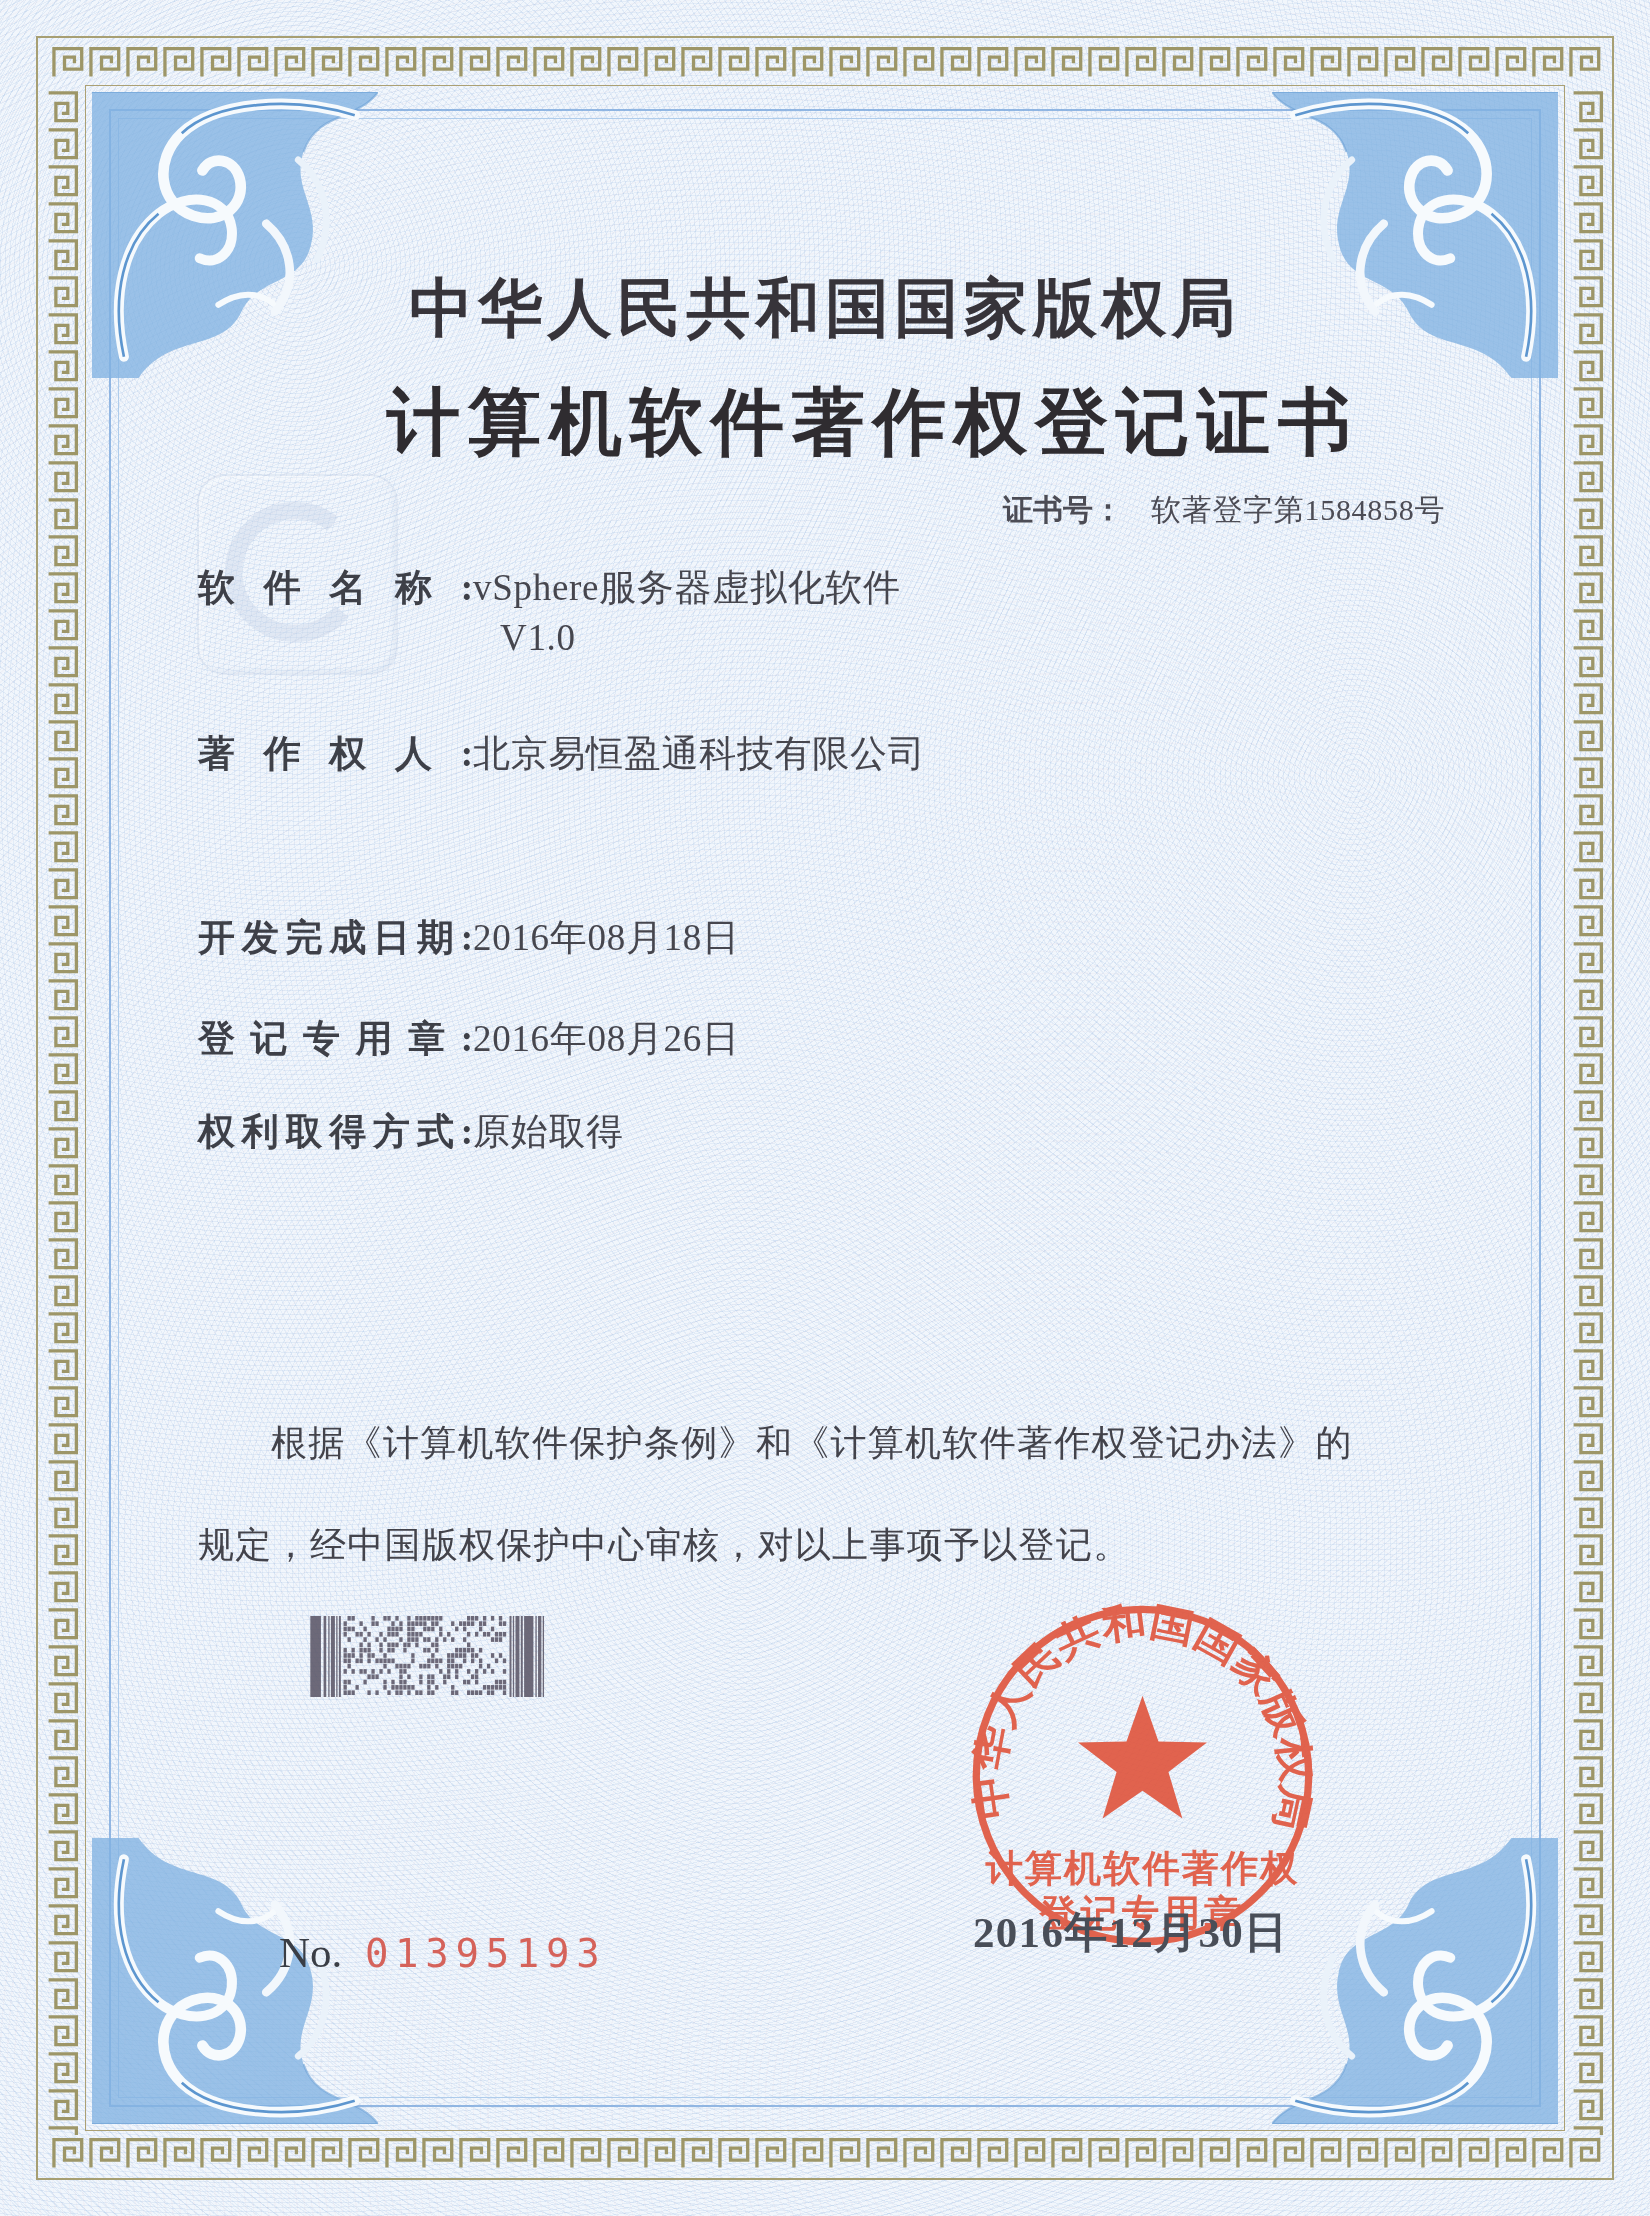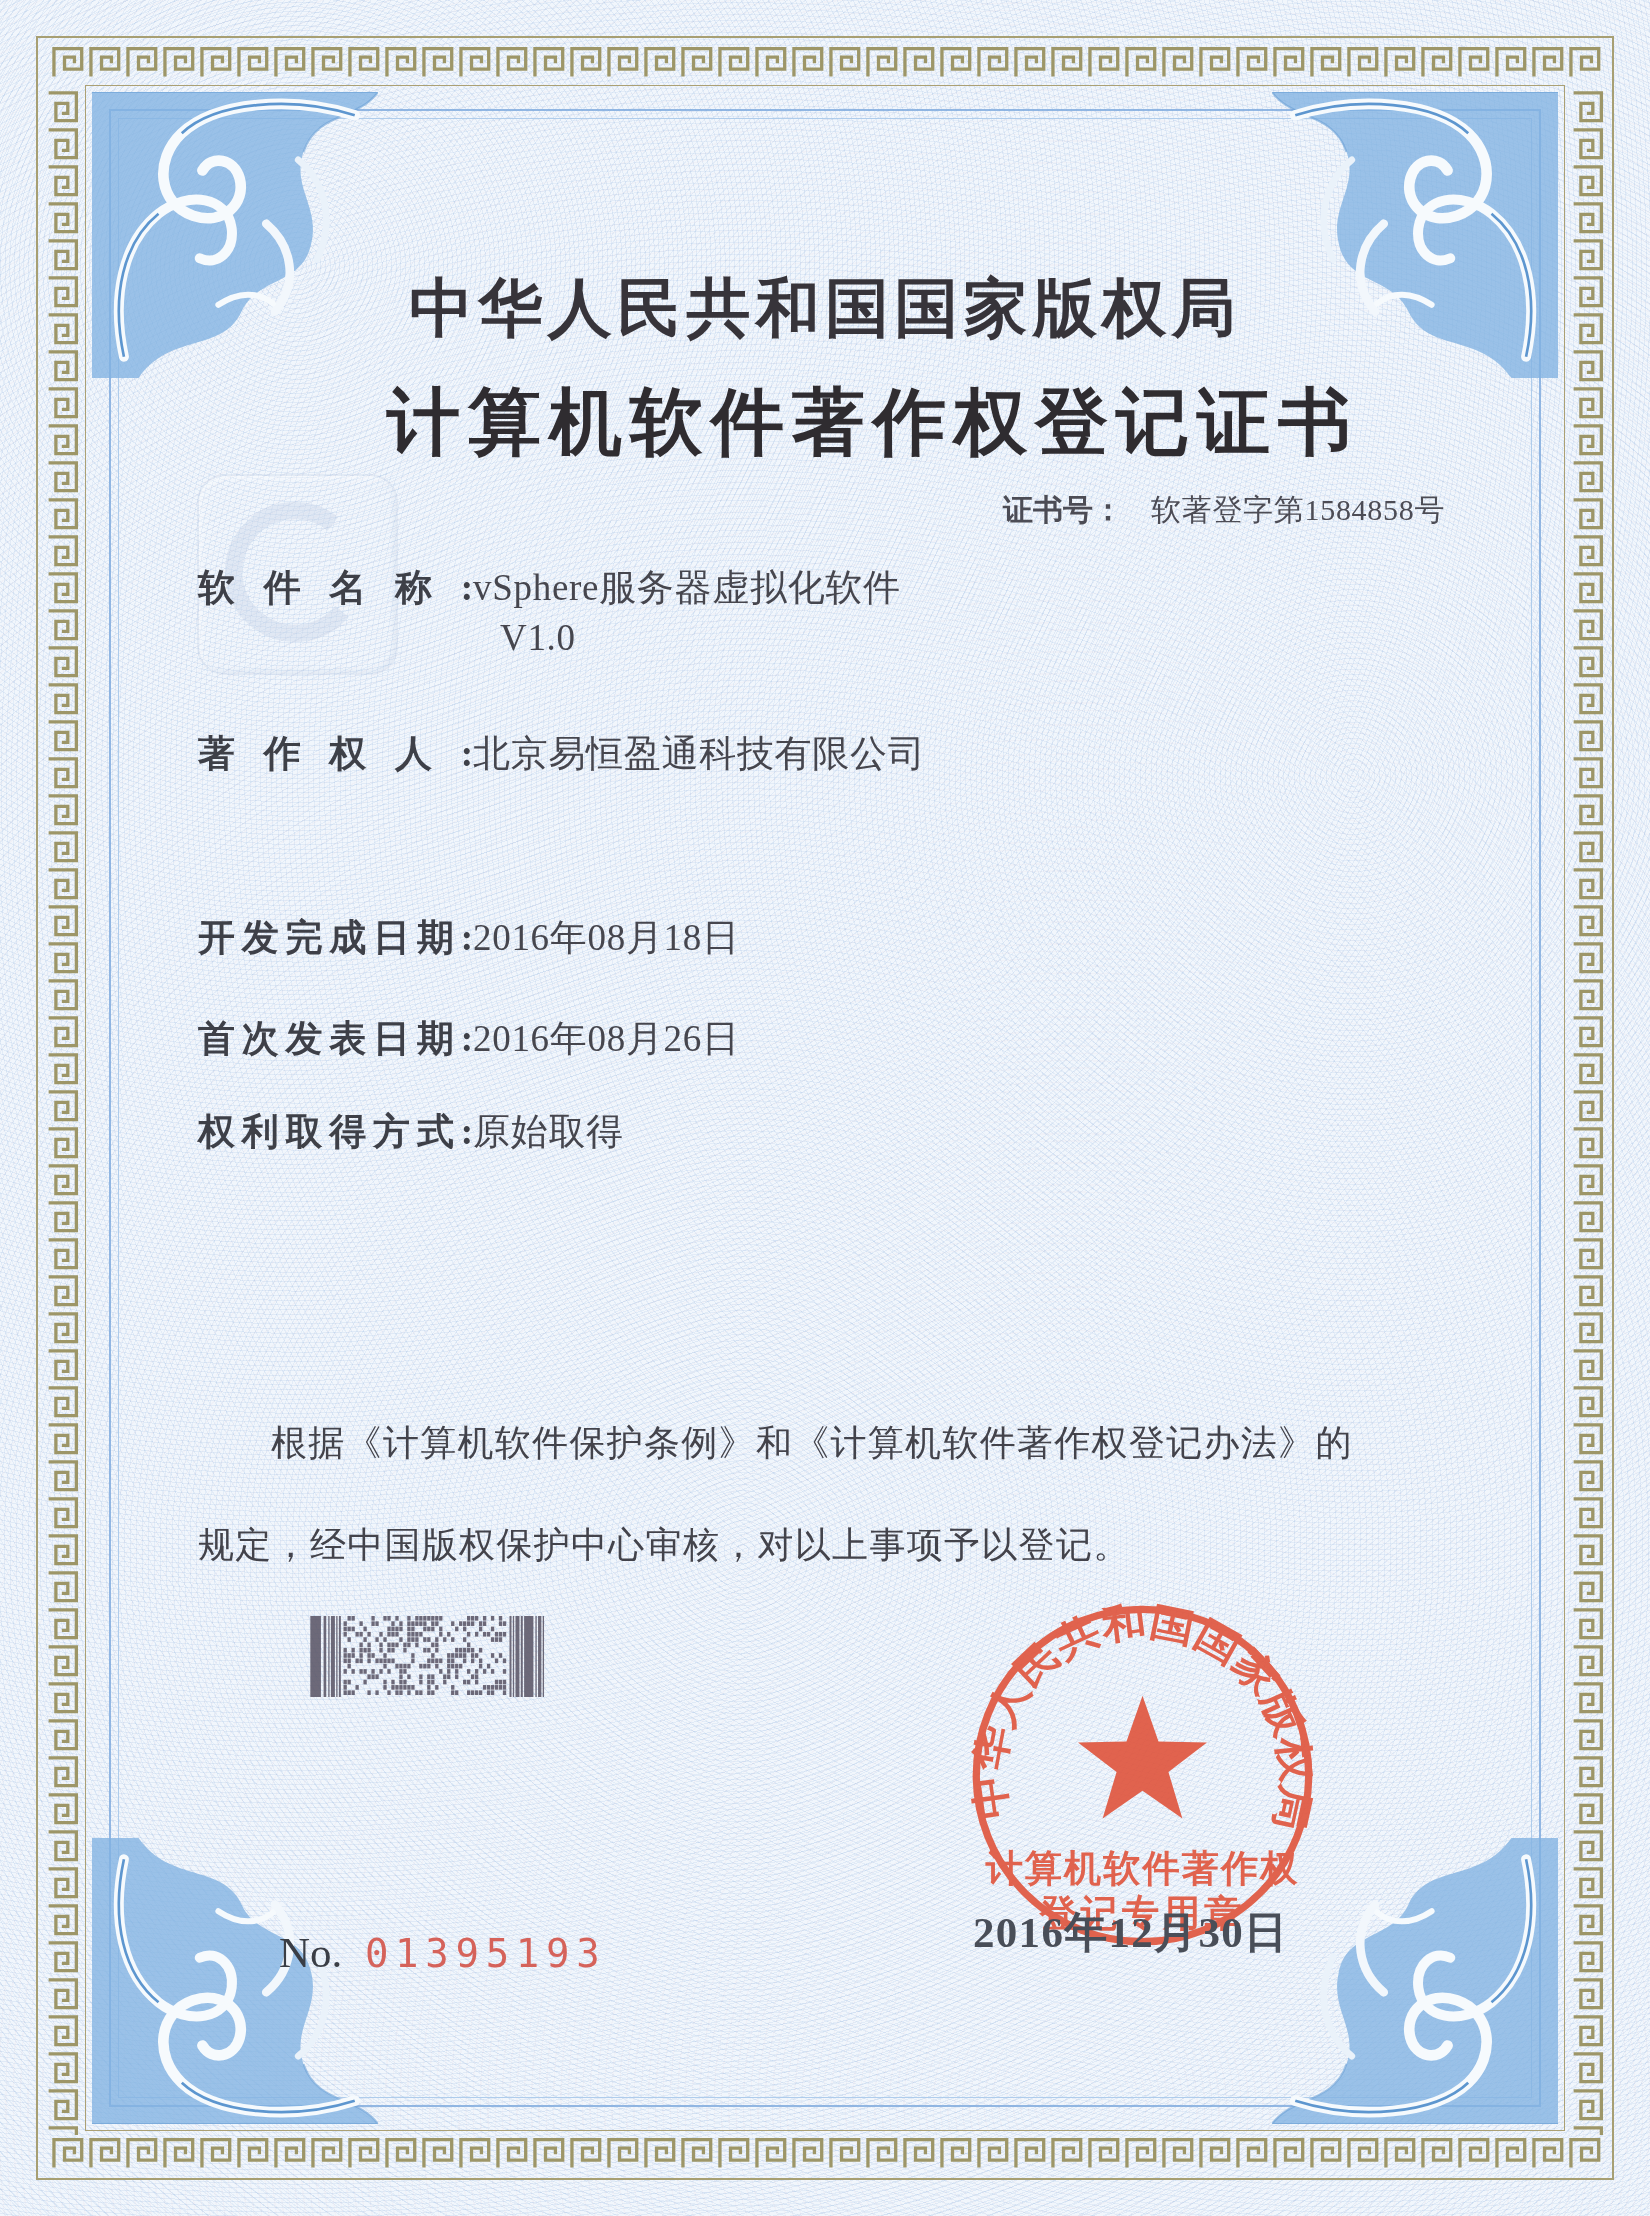--- a/index.html
+++ b/index.html
@@ -336,21 +336,21 @@
   </div>
   <div class="row" style="top:729px">
     <span class="row-label">著作权人:</span>
     <span class="row-value">北京易恒盈通科技有限公司</span>
   </div>
   <div class="row" style="top:913px">
     <span class="row-label">开发完成日期:</span>
     <span class="row-value">2016年08月18日</span>
   </div>
   <div class="row" style="top:1014px">
-    <span class="row-label">首次发表日期:</span>
+    <span class="row-label">登记专用章:</span>
     <span class="row-value">2016年08月26日</span>
   </div>
   <div class="row" style="top:1107px">
     <span class="row-label">权利取得方式:</span>
     <span class="row-value">原始取得</span>
   </div>
 
   <div class="para l1" style="top:1419px">根据《计算机软件保护条例》和《计算机软件著作权登记办法》的</div>
   <div class="para" style="top:1521px">规定，经中国版权保护中心审核，对以上事项予以登记。</div>
 

